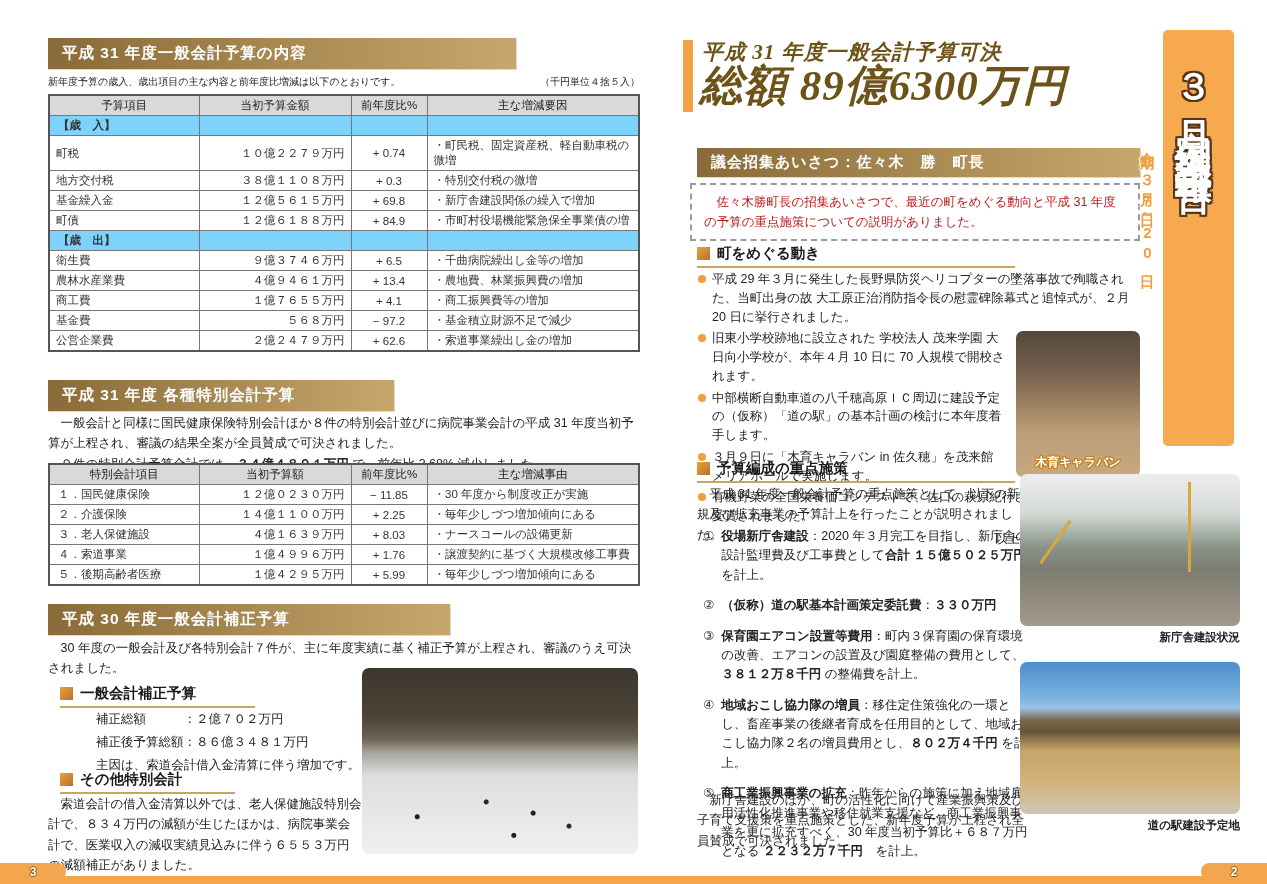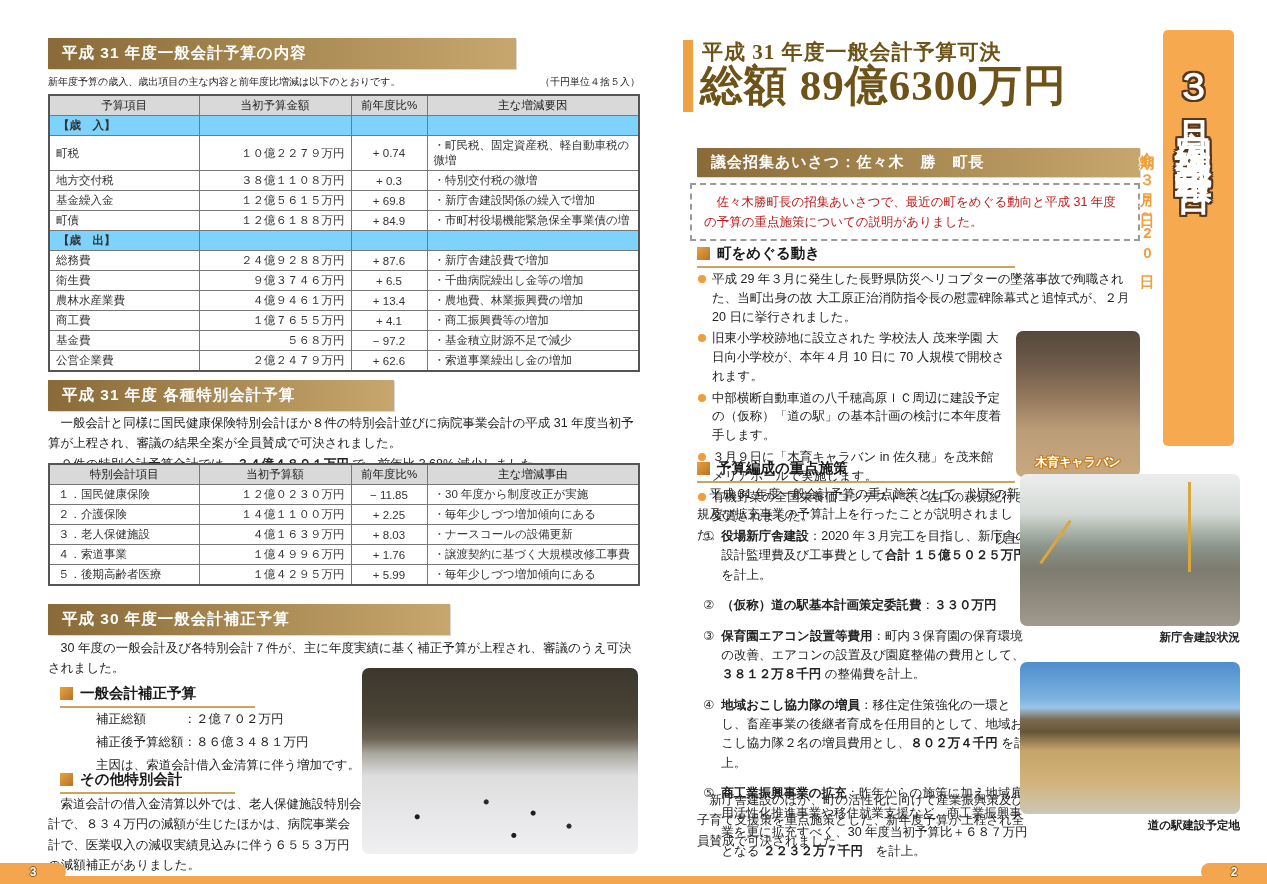--- a/index.html
+++ b/index.html
@@ -46,21 +46,21 @@
 
   
   .numitem { display:flex; gap:7px; font-size:12.5px; line-height:1.55; color:#222; margin-bottom:11px; }
   .numitem .num { flex:0 0 auto; color:#333; }
   .b { font-weight:bold; }
 
   
   .dashbox { border:2px dashed #9a9a9a; padding:7px 12px; font-size:12.5px; line-height:1.6; color:#b91c1c; }
 
   
-  .serif { font-family:"Liberation Serif","DejaVu Serif",serif; }
+  .serif { font-family:"Liberation Serif","DejaVu Serif",serif;font-style:italic; }
   .headline-sub  { font-size:21px; font-weight:bold; color:#6d5317; letter-spacing:1px; }
   .headline-main { font-size:43px; font-weight:bold; color:#6d5317; letter-spacing:1px; line-height:1.1; }
 
   
   .photo { border-radius:7px; overflow:hidden; position:relative; }
   .ph-ski {
     background:
       radial-gradient(circle at 20% 80%, #1d1d1d 0 2px, transparent 3px),
       radial-gradient(circle at 45% 72%, #2a2a2a 0 2px, transparent 3px),
       radial-gradient(circle at 62% 78%, #1d1d1d 0 2px, transparent 3px),
@@ -156,26 +156,20 @@
       <td class="c-pct">+ 84.9</td>
       <td class="c-rsn">・市町村役場機能緊急保全事業債の増</td>
     </tr>
     <tr class="sec">
       <td>【歳　出】</td>
           <td></td>
           <td></td>
           <td></td>
     </tr>
     <tr>
-      <td class="c-item">総務費</td>
-      <td class="c-amt">２４億９２８８万円</td>
-      <td class="c-pct">+ 87.6</td>
-      <td class="c-rsn">・新庁舎建設費で増加</td>
-    </tr>
-    <tr>
       <td class="c-item">衛生費</td>
       <td class="c-amt">９億３７４６万円</td>
       <td class="c-pct">+ 6.5</td>
       <td class="c-rsn">・千曲病院繰出し金等の増加</td>
     </tr>
     <tr>
       <td class="c-item">農林水産業費</td>
       <td class="c-amt">４億９４６１万円</td>
       <td class="c-pct">+ 13.4</td>
       <td class="c-rsn">・農地費、林業振興費の増加</td>

